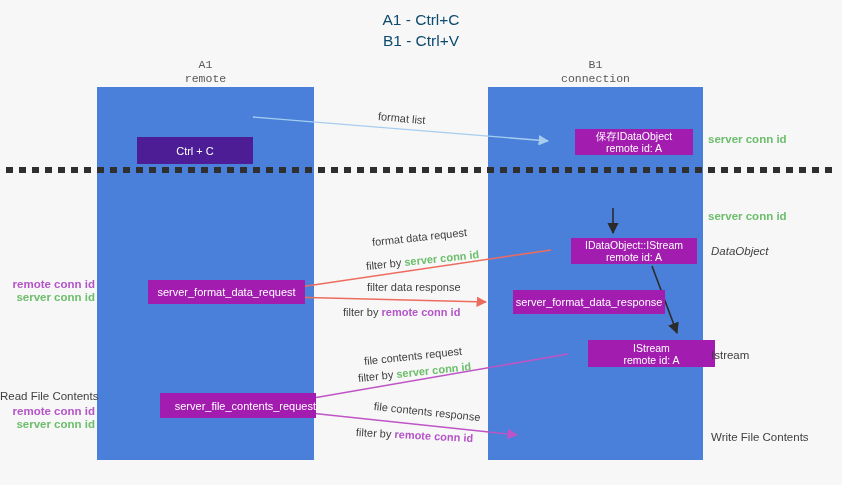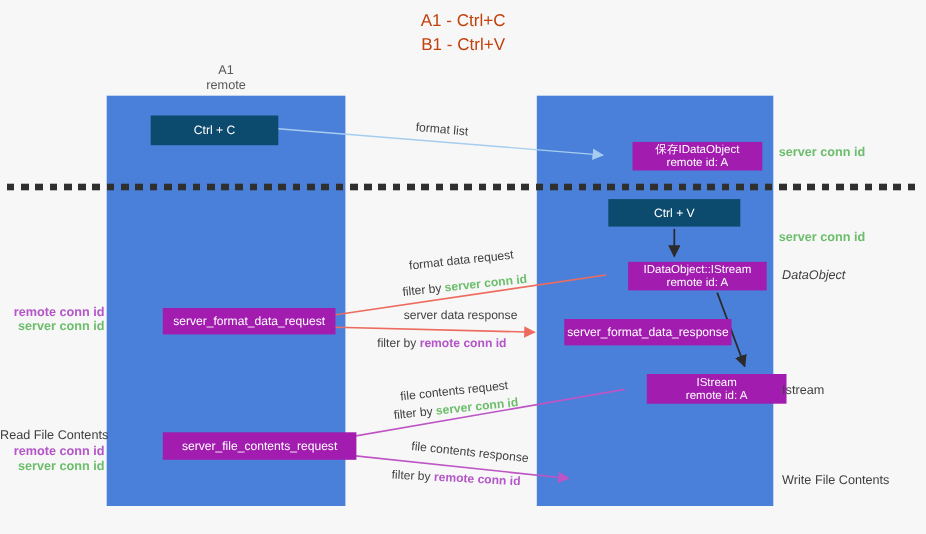--- a/index.html
+++ b/index.html
@@ -11,42 +11,43 @@
     position:relative;
     width:842px;height:485px;
     background:#f7f7f7;
     overflow:hidden;
   }
   .abs{position:absolute;}
   .title{
     left:0;right:0;top:9px;
     text-align:center;
     font-size:15.5px;line-height:21px;
-    color:#c2410c;
+    color:#0c4a6e;
   }
   .col-header{
     text-align:center;
     font-size:11.5px;line-height:13.5px;
     color:#595959;
+    font-family:Liberation Mono, monospace;
   }
   .lifeline{
     background:#4A80D9;
   }
   .sep{
     left:6px;top:167px;width:831px;height:6px;
     background:repeating-linear-gradient(90deg,#2f2f2f 0 7px,transparent 7px 13px);
   }
   .node{
     display:flex;flex-direction:column;
     align-items:center;justify-content:center;
     color:#ffffff;text-align:center;
     font-size:10.5px;line-height:12px;
     box-sizing:border-box;
   }
-  .node.green{background:#0c4a6e;}
+  .node.green{background:#4c1d95;margin-top:32px;}
   .node.orange{background:#a21caf;margin-left:20px;}
   .node.one{font-size:11px;}
   .elabel{
     font-size:11px;color:#3f3f3f;white-space:nowrap;
     transform-origin:left center;
   }
   .green-id{color:#6CBE6C;font-weight:bold;}
   .purple-id{color:#B455C8;font-weight:bold;}
   .ann{
     font-size:11.5px;color:#3f3f3f;white-space:nowrap;
@@ -62,20 +63,24 @@
 <div id="stage">
 
   <div class="abs title">
     <div>A1 - Ctrl+C</div>
     <div>B1 - Ctrl+V</div>
   </div>
 
   <div class="abs col-header" style="left:97px;top:58px;width:217px;">
     <div>A1</div>
     <div>remote</div>
+  </div>
+  <div class="abs col-header" style="left:488px;top:58px;width:215px;">
+    <div>B1</div>
+    <div>connection</div>
   </div>
 
   <div class="abs lifeline" style="left:97px;top:87px;width:217px;height:373px;"></div>
   <div class="abs lifeline" style="left:488px;top:87px;width:215px;height:373px;"></div>
 
   <div class="abs sep"></div>
 
   <svg class="abs arrows" width="842" height="485" viewBox="0 0 842 485">
     <defs>
       <marker id="m-blue" viewBox="0 0 10 10" refX="9" refY="5" markerWidth="8" markerHeight="8" orient="auto">
@@ -102,55 +107,52 @@
 
   <div class="abs node green one" style="left:137px;top:105px;width:116px;height:27px;">
     <div>Ctrl + C</div>
   </div>
 
   <div class="abs node orange" style="left:555px;top:129px;width:118px;height:26px;">
     <div>保存IDataObject</div>
     <div>remote id: A</div>
   </div>
 
-  <div class="abs node green one" style="left:553px;top:181px;width:120px;height:25px;">
-    <div>Ctrl + V</div>
-  </div>
 
   <div class="abs node orange" style="left:551px;top:238px;width:126px;height:26px;">
     <div>IDataObject::IStream</div>
     <div>remote id: A</div>
   </div>
 
   <div class="abs node orange one" style="left:493px;top:290px;width:152px;height:24px;">
     <div>server_format_data_response</div>
   </div>
 
   <div class="abs node orange one" style="left:128px;top:280px;width:157px;height:24px;">
     <div>server_format_data_request</div>
   </div>
 
   <div class="abs node orange" style="left:568px;top:340px;width:127px;height:27px;">
     <div>IStream</div>
     <div>remote id: A</div>
   </div>
 
-  <div class="abs node orange one" style="left:128px;top:393px;width:176px;height:25px;">
+  <div class="abs node orange one" style="left:140px;top:393px;width:156px;height:25px;align-items:flex-end;">
     <div>server_file_contents_request</div>
   </div>
 
 
   <div class="abs elabel" style="left:378px;top:110px;transform:rotate(5deg);">format list</div>
 
   <div class="abs elabel" style="left:372px;top:236px;transform:rotate(-6deg);">format data request</div>
   <div class="abs elabel" style="left:366px;top:260px;transform:rotate(-6deg);">
     <span>filter by </span><span class="green-id">server conn id</span>
   </div>
 
-  <div class="abs elabel" style="left:367px;top:281px;">server data response</div>
+  <div class="abs elabel" style="left:367px;top:281px;">filter data response</div>
   <div class="abs elabel" style="left:343px;top:306px;">
     <span>filter by </span><span class="purple-id">remote conn id</span>
   </div>
 
   <div class="abs elabel" style="left:364px;top:355px;transform:rotate(-6deg);">file contents request</div>
   <div class="abs elabel" style="left:358px;top:372px;transform:rotate(-6deg);">
     <span>filter by </span><span class="green-id">server conn id</span>
   </div>
 
   <div class="abs elabel" style="left:374px;top:400px;transform:rotate(6deg);">file contents response</div>

